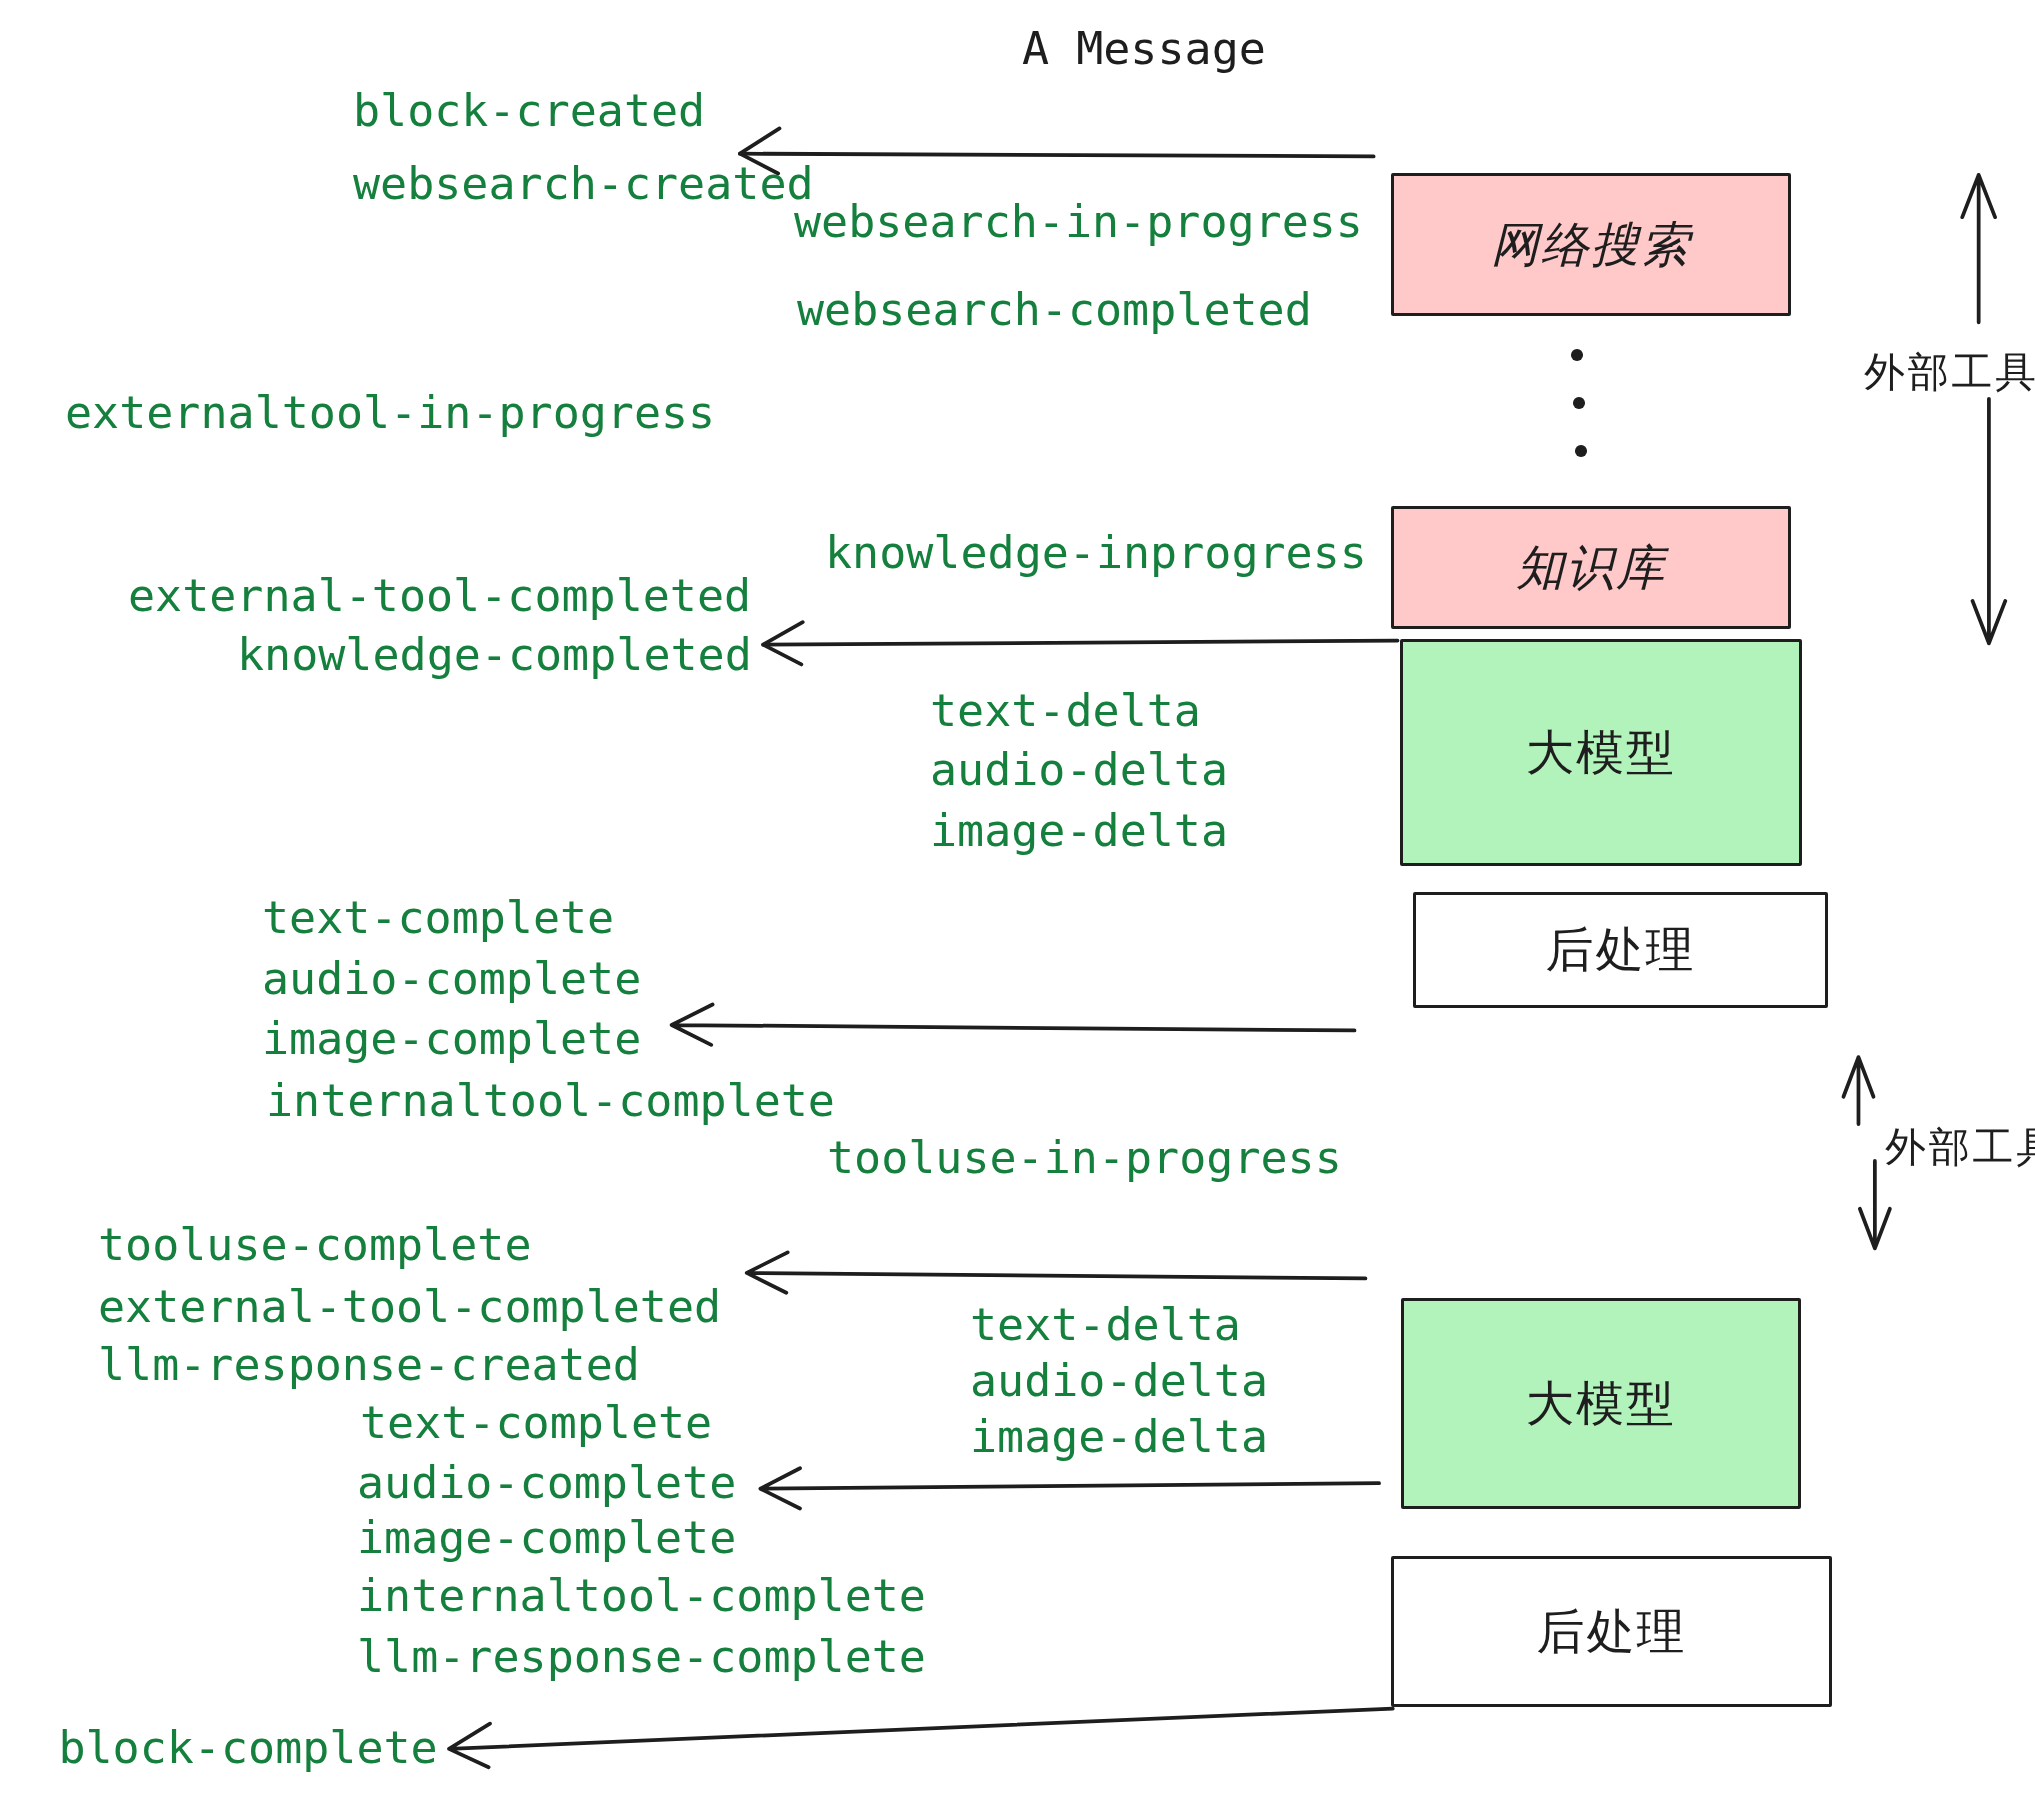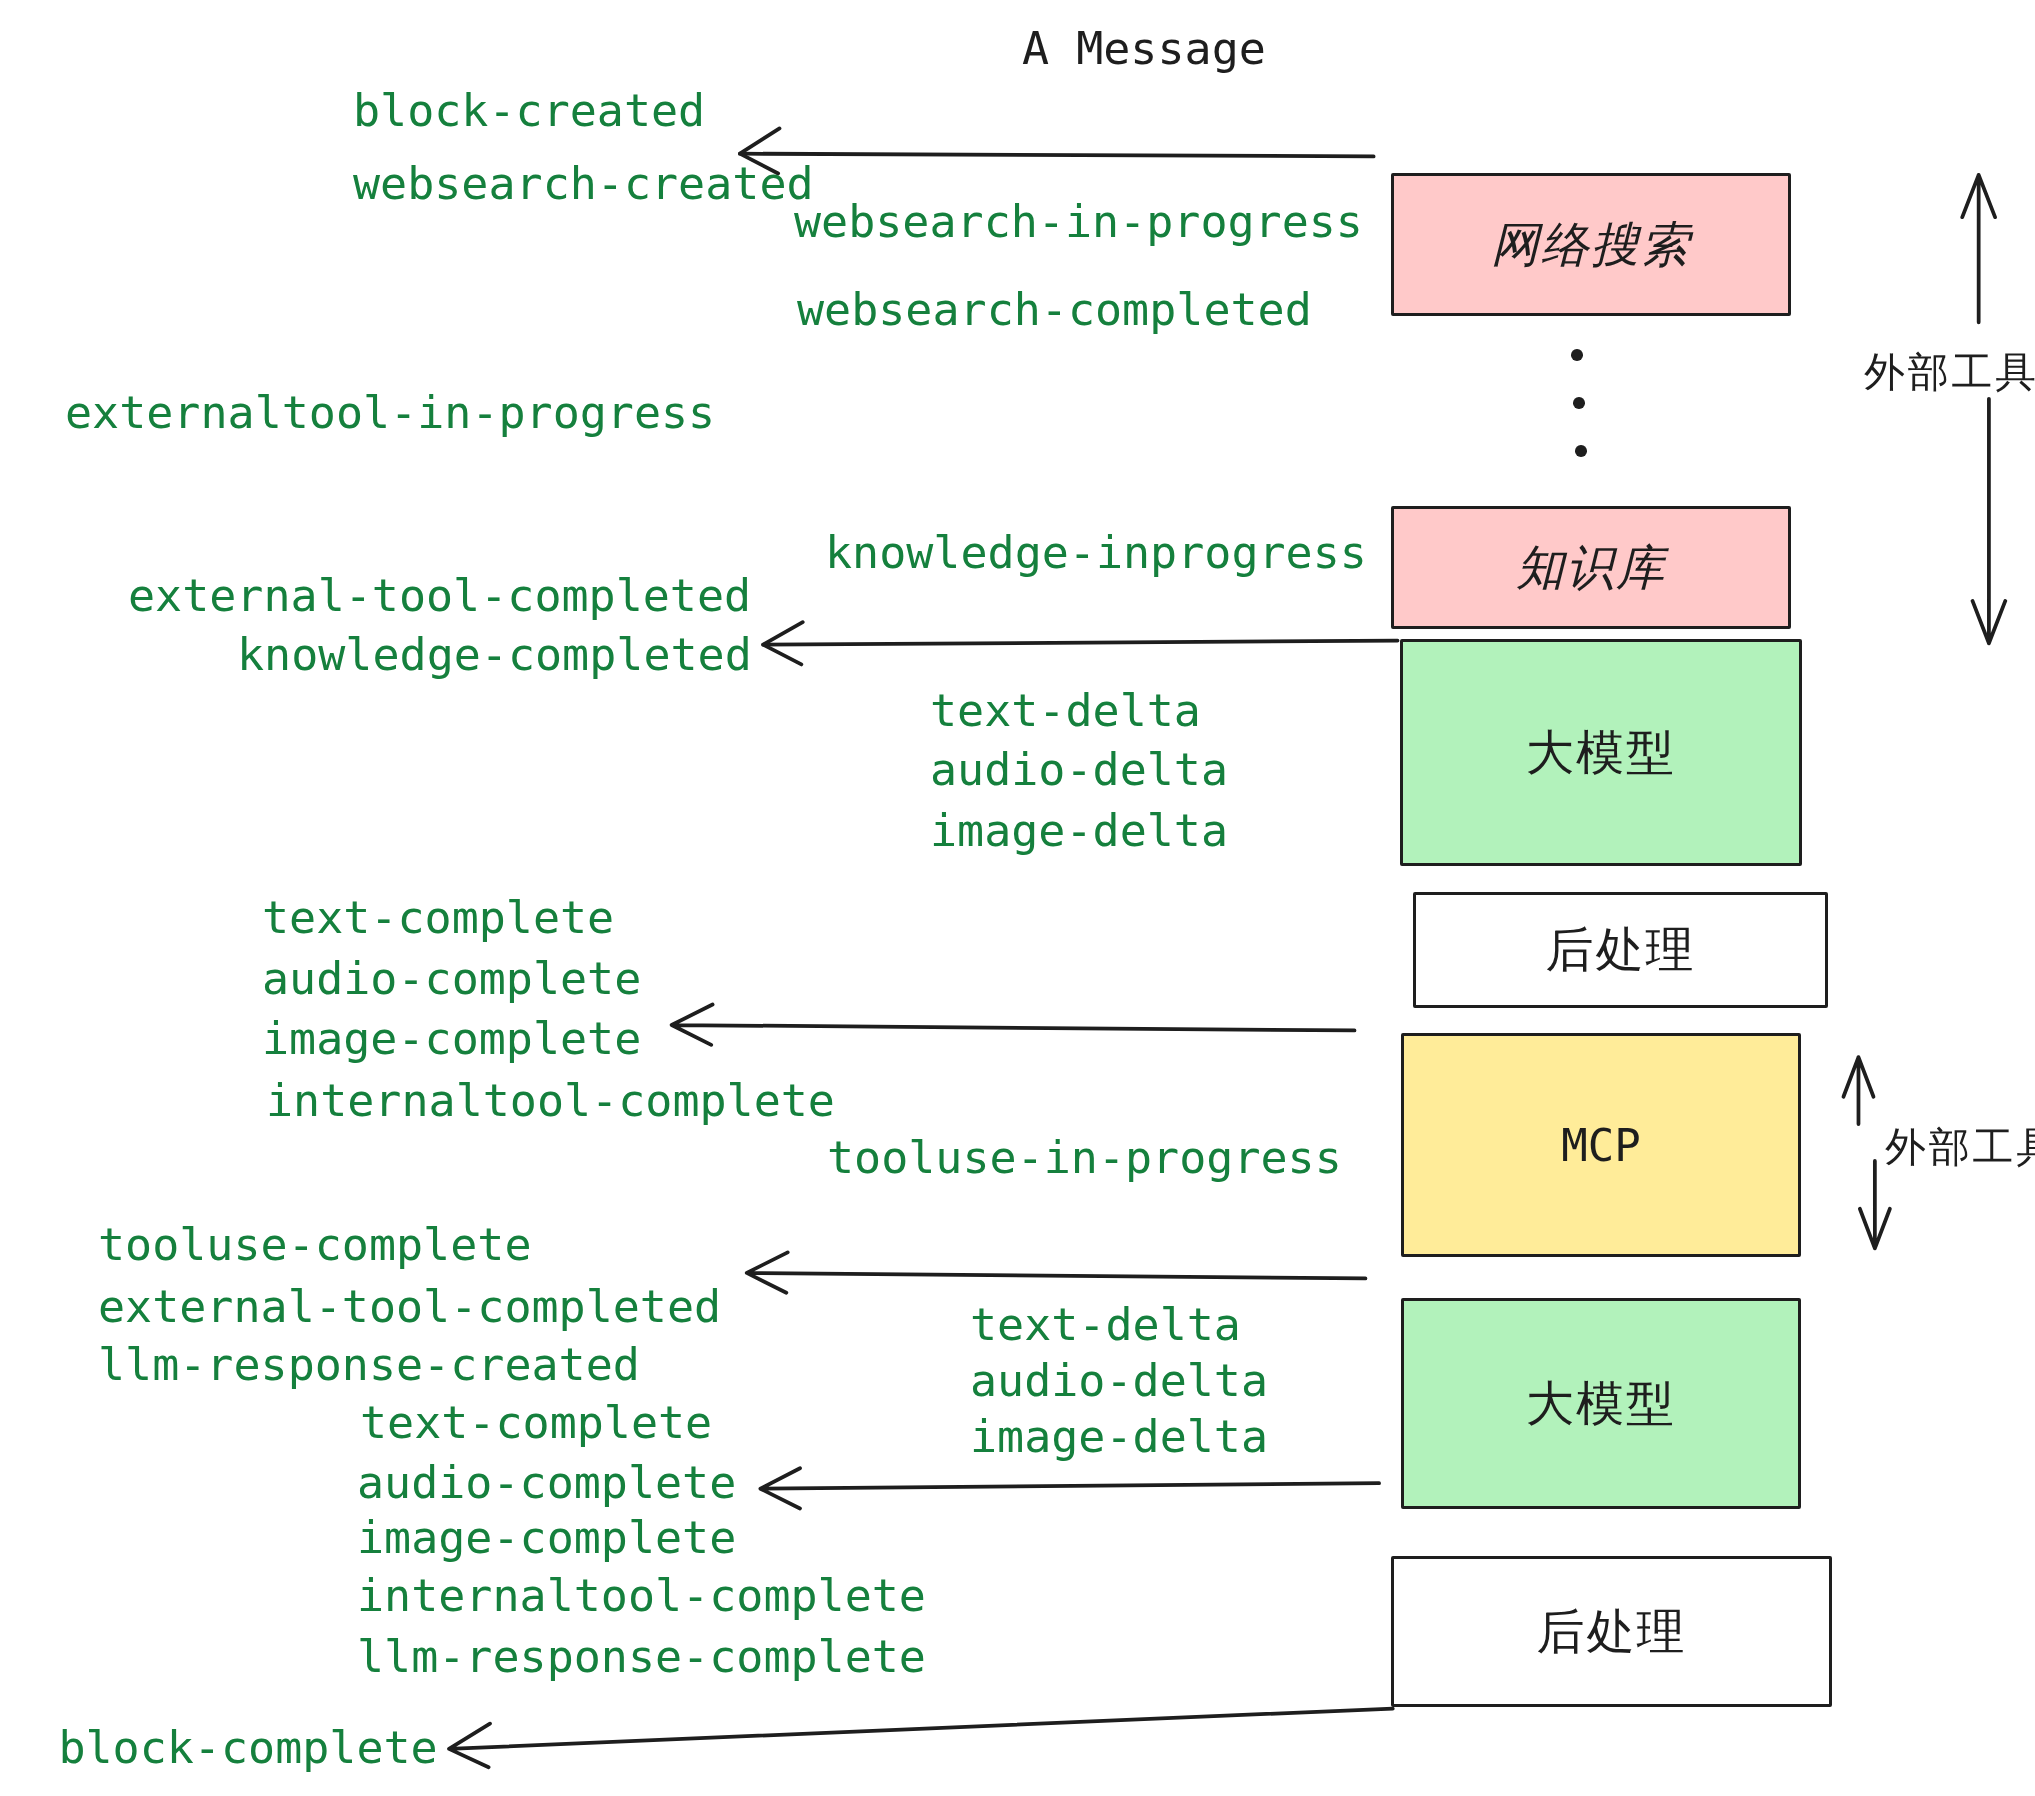--- a/index.html
+++ b/index.html
@@ -107,23 +107,20 @@
   </div>
 
   <div class="box fill-green" style="left:1358px;top:639px;width:402px;height:227px">
     <span class="cn">大模型</span>
   </div>
 
   <div class="box fill-white" style="left:1371px;top:892px;width:415px;height:116px">
     <span class="cn">后处理</span>
   </div>
 
-  <div class="box fill-yellow" style="left:1359px;top:1033px;width:400px;height:224px">
-    <span class="mono">MCP</span>
-  </div>
 
   <div class="box fill-green" style="left:1359px;top:1298px;width:400px;height:211px">
     <span class="cn">大模型</span>
   </div>
 
   <div class="box fill-white" style="left:1349px;top:1556px;width:441px;height:151px">
     <span class="cn">后处理</span>
   </div>
 
   <div class="side-label" style="left:1822px;top:345px">外部工具</div>

